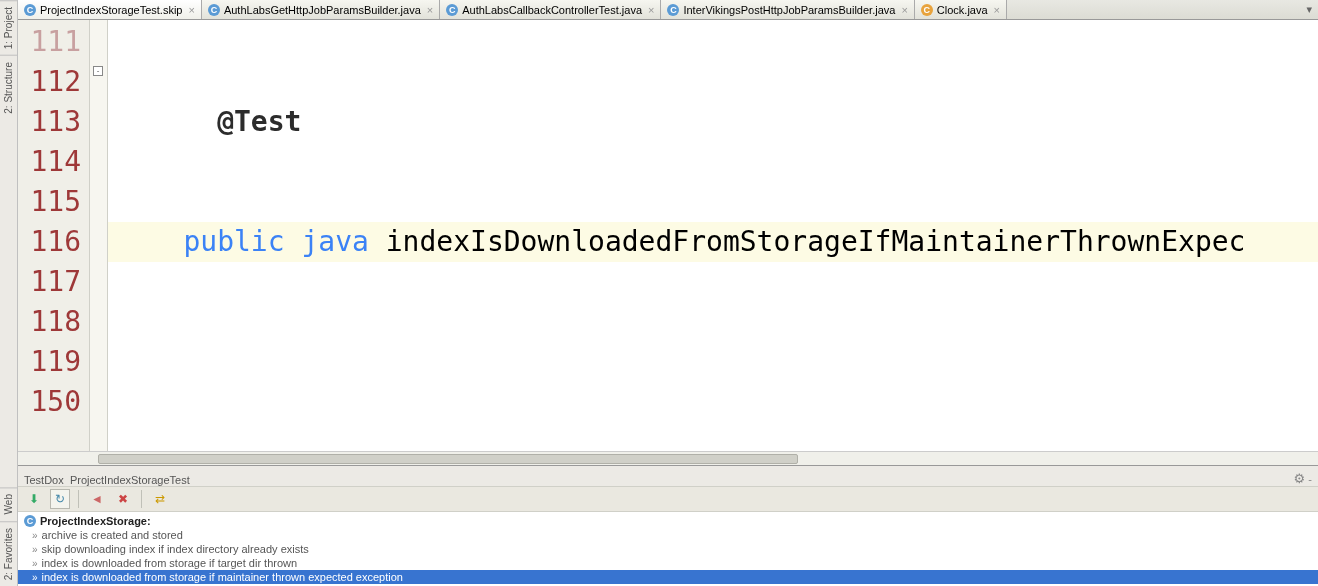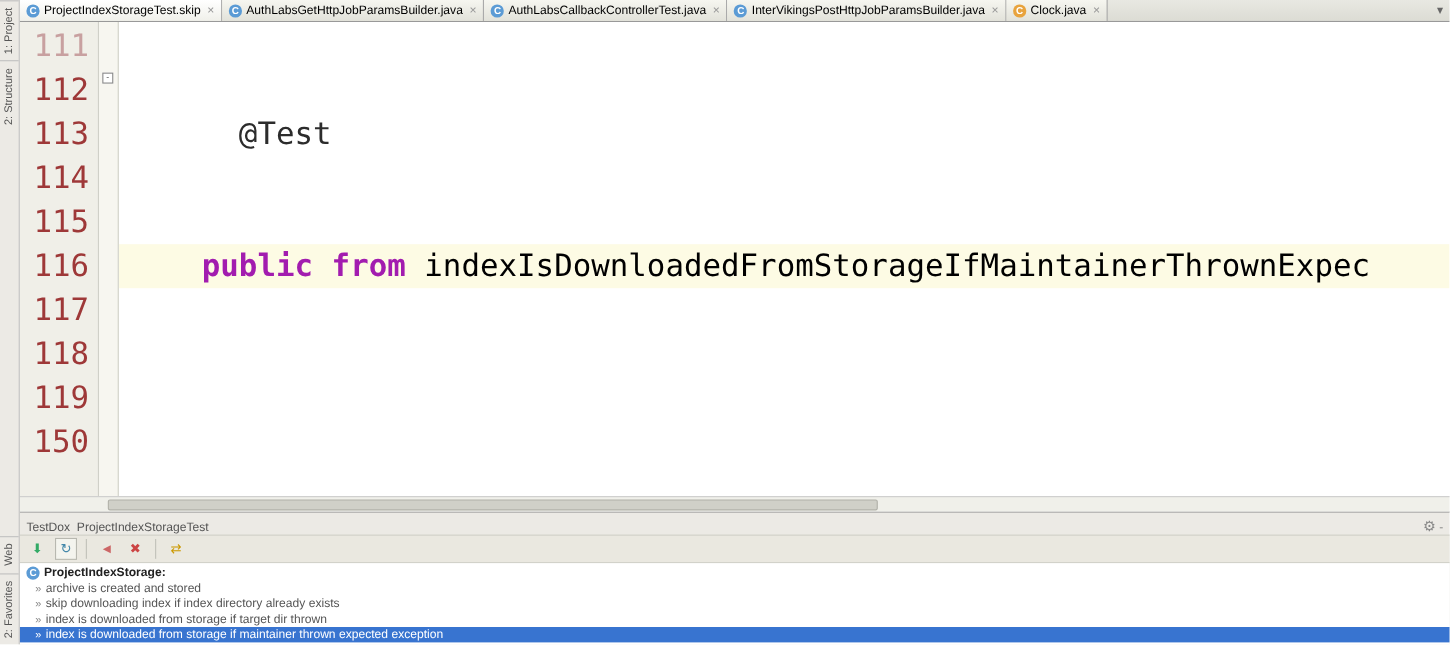--- a/index.html
+++ b/index.html
@@ -126,23 +126,23 @@
       font-family: "Consolas", monospace;
       font-size: 28px;
       line-height: 40px;
       white-space: pre;
       overflow: hidden;
       padding-top: 2px;
     }
     .code-line { height: 40px; padding-left: 8px; }
     .code-line.highlight { background: #fdfbe4; }
     
-    .kw { color: #a21caf; font-weight: bold; }
+    .kw { color: #3b82f6; font-weight: normal; }
     .mname { color: #000000; }
-    .plain { color: #2c2c2c; }
+    .plain { color: #2c2c2c; font-weight: bold; }
     
     .h-scroll {
       height: 14px;
       background: #f0f0ea;
       border-top: 1px solid #ccc;
       position: relative;
     }
     .h-thumb {
       position: absolute;
       left: 80px;
@@ -284,21 +284,21 @@
       <div>117</div>
       <div>118</div>
       <div>119</div>
       <div>150</div>
     </div>
     <div class="fold-strip">
       <div class="fold-marker" style="top:46px">-</div>
     </div>
     <div class="code-area">
       <div class="code-line">      <span class="plain">@Test</span></div>
-      <div class="code-line highlight">    <span class="kw">public</span> <span class="kw">from</span> <span class="mname">indexIsDownloadedFromStorageIfMaintainerThrownExpec</span></div>
+      <div class="code-line highlight">    <span class="kw">public</span> <span class="kw">java</span> <span class="mname">indexIsDownloadedFromStorageIfMaintainerThrownExpec</span></div>
       
       
       
       
       
       
       
     </div>
   </div>
 

